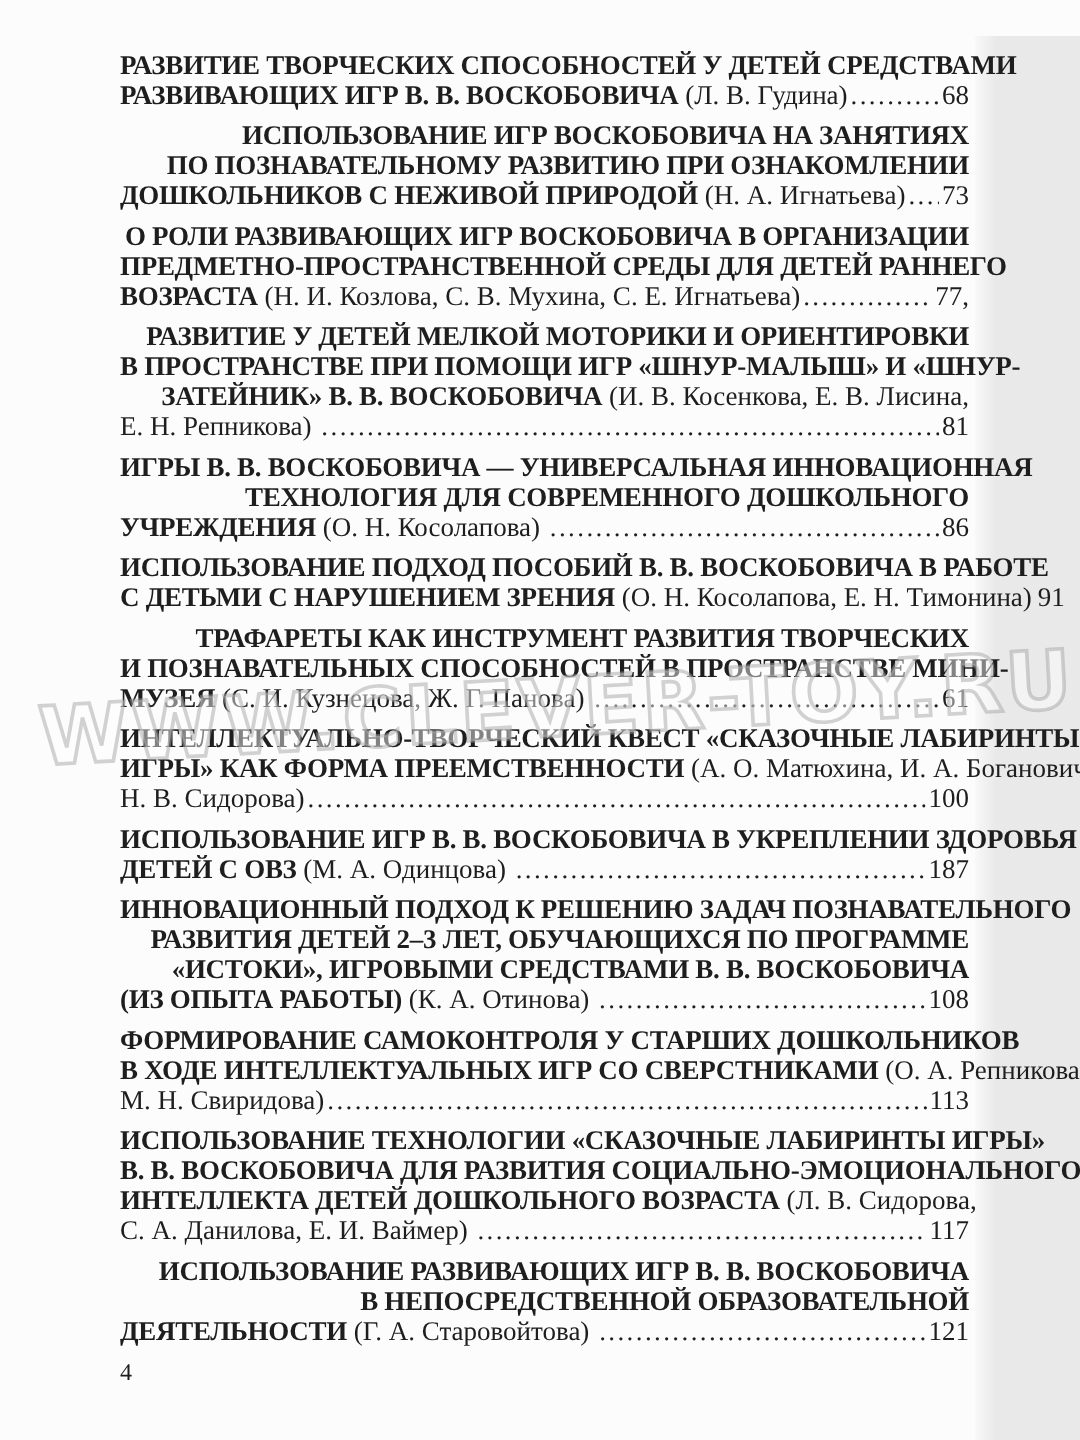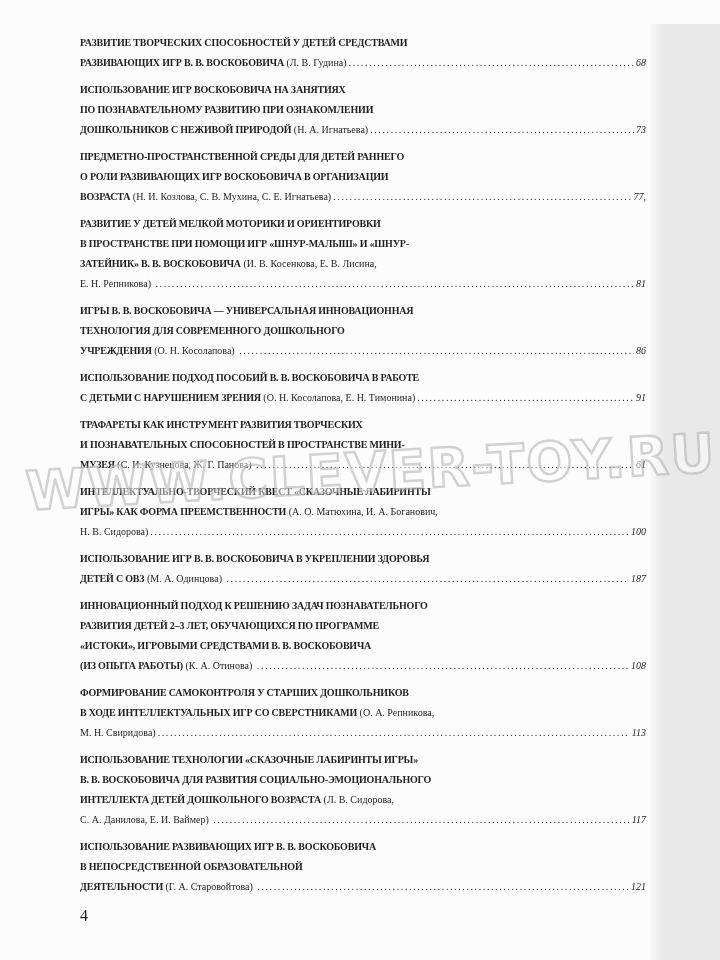--- a/index.html
+++ b/index.html
@@ -24,23 +24,24 @@
     width:70px;
     background:linear-gradient(to right, rgba(0,0,0,0.015), rgba(0,0,0,0.075) 14px, rgba(0,0,0,0.075));
   }
   .content{
     position:absolute;
     left:80px;top:33px;
     width:566px;
   }
   .entry{margin-bottom:7px;}
   .line{
-    font-size:10px;
+    font-size:18px;
     line-height:20px;
     white-space:nowrap;
+    text-align:right;
   }
   .line.last{display:flex;}
   .b{
     font-weight:bold;
     letter-spacing:-0.2px;
     white-space:pre;
     flex:none;
   }
   .r{
     white-space:pre;
@@ -50,21 +51,20 @@
     flex:1 1 auto;
     min-width:0;
     overflow:hidden;
     white-space:nowrap;
     letter-spacing:1.6px;
     padding-left:2px;
   }
   .pg{
     flex:none;
     padding-left:2px;
-    font-style:italic;
   }
   .footer{
     position:absolute;
     left:80px;top:906px;
     font-size:16px;
     line-height:20px;
   }
   .watermark{
     position:absolute;
     left:26px;top:460px;
@@ -101,22 +101,22 @@
       <div class="line"><span class="b">ИСПОЛЬЗОВАНИЕ ИГР ВОСКОБОВИЧА НА ЗАНЯТИЯХ</span></div>
       <div class="line"><span class="b">ПО ПОЗНАВАТЕЛЬНОМУ РАЗВИТИЮ ПРИ ОЗНАКОМЛЕНИИ</span></div>
       <div class="line last">
         <span class="b">ДОШКОЛЬНИКОВ С НЕЖИВОЙ ПРИРОДОЙ</span>
         <span class="r"> (Н. А. Игнатьева)</span>
         <span class="dots">..........................................................................................................................................................................</span>
         <span class="pg">73</span>
       </div>
     </div>
     <div class="entry">
+      <div class="line"><span class="b">О РОЛИ РАЗВИВАЮЩИХ ИГР ВОСКОБОВИЧА В ОРГАНИЗАЦИИ</span></div>
       <div class="line"><span class="b">ПРЕДМЕТНО-ПРОСТРАНСТВЕННОЙ СРЕДЫ ДЛЯ ДЕТЕЙ РАННЕГО</span></div>
-      <div class="line"><span class="b">О РОЛИ РАЗВИВАЮЩИХ ИГР ВОСКОБОВИЧА В ОРГАНИЗАЦИИ</span></div>
       <div class="line last">
         <span class="b">ВОЗРАСТА</span>
         <span class="r"> (Н. И. Козлова, С. В. Мухина, С. Е. Игнатьева)</span>
         <span class="dots">..........................................................................................................................................................................</span>
         <span class="pg"> 77,</span>
       </div>
     </div>
     <div class="entry">
       <div class="line"><span class="b">РАЗВИТИЕ У ДЕТЕЙ МЕЛКОЙ МОТОРИКИ И ОРИЕНТИРОВКИ</span></div>
       <div class="line"><span class="b">В ПРОСТРАНСТВЕ ПРИ ПОМОЩИ ИГР «ШНУР-МАЛЫШ» И «ШНУР-</span></div>

